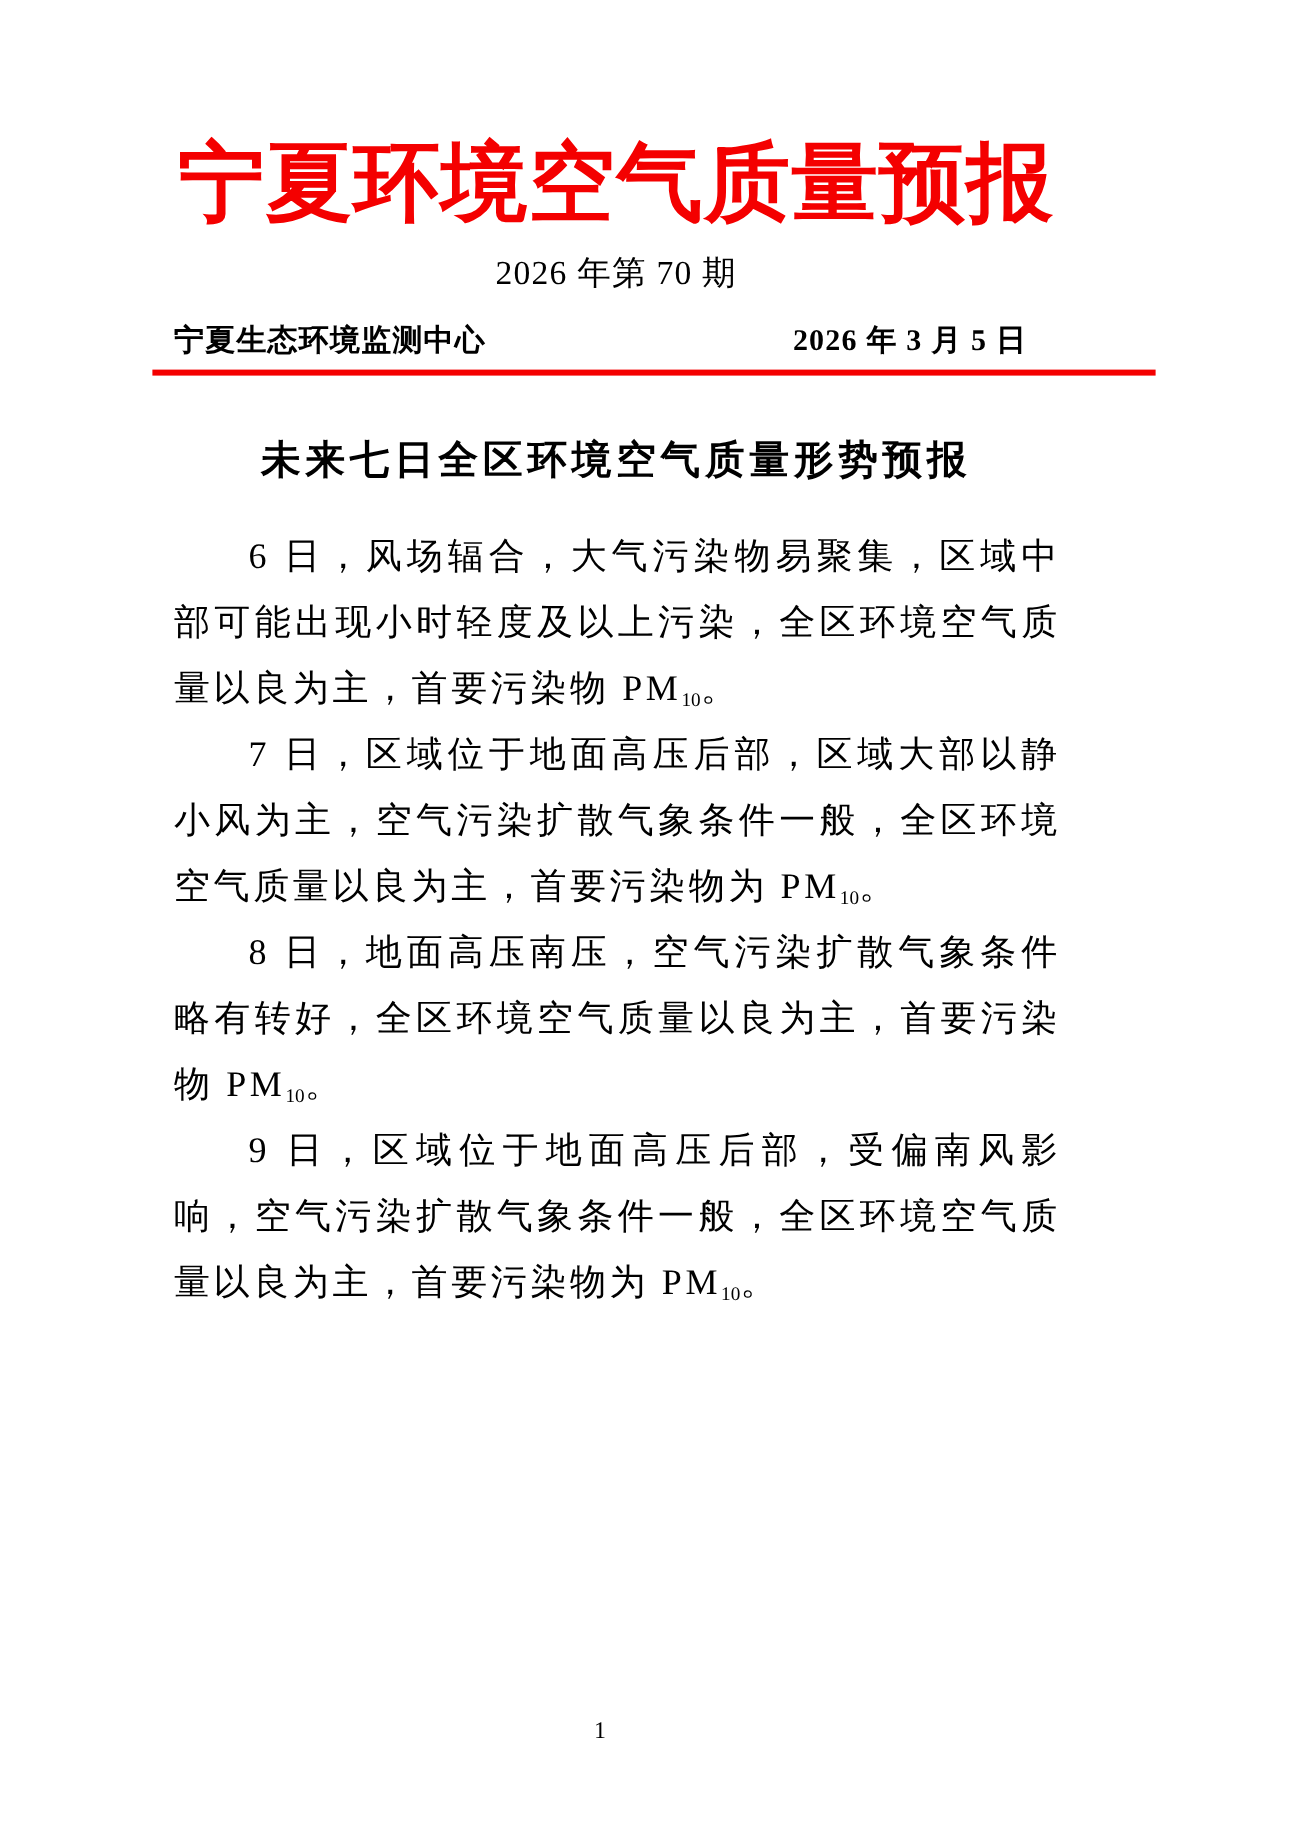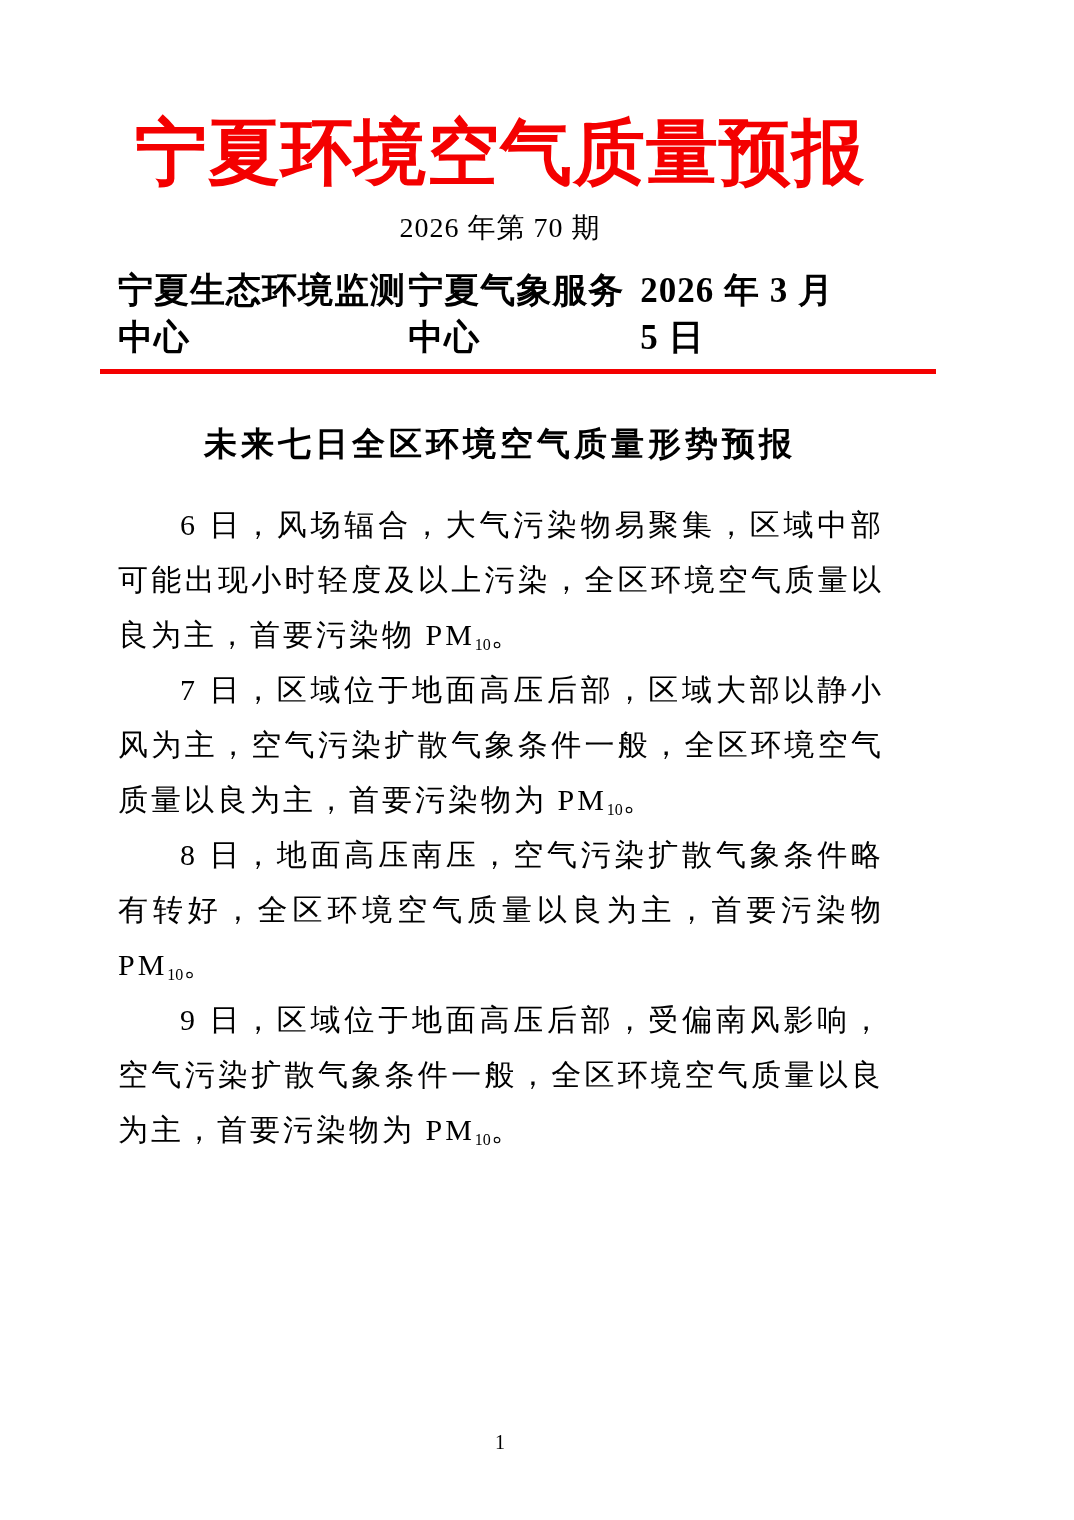--- a/index.html
+++ b/index.html
@@ -10,20 +10,21 @@
   * { margin: 0; padding: 0; box-sizing: border-box; }
   html, body { background: #ffffff; }
   .page {
     position: relative;
     width: 1000px;
     height: 1520px;
     background: var(--page-bg);
     font-family: "Liberation Serif", "DejaVu Serif", serif;
     color: var(--text-black);
     overflow: hidden;
+    padding-left: 27px;
   }
   .doc-title {
     margin-top: 112px;
     text-align: center;
     font-size: 72px;
     font-weight: bold;
     letter-spacing: 1px;
     color: var(--accent-red);
     line-height: 1.15;
     font-family: "Liberation Serif", "DejaVu Serif", serif;
@@ -33,21 +34,21 @@
     text-align: center;
     font-size: 28px;
     font-weight: normal;
     letter-spacing: 1px;
   }
   .header-row {
     margin: 20px 144px 0 118px;
     display: flex;
     justify-content: space-between;
     align-items: baseline;
-    font-size: 35px;
+    font-size: 25px;
     font-weight: bold;
     letter-spacing: 1px;
   }
   .red-rule {
     margin-left: 100px;
     margin-top: 8px;
     width: 836px;
     height: 5px;
     background: var(--accent-red);
   }
@@ -90,21 +91,20 @@
 <body>
 
 <div class="page">
 
   <div class="doc-title">宁夏环境空气质量预报</div>
 
   <div class="issue-line">2026 年第 70 期</div>
 
   <div class="header-row">
     <span>宁夏生态环境监测中心</span>
-    <span>宁夏气象服务中心</span>
     <span>2026 年 3 月 5 日</span>
   </div>
 
   <div class="red-rule"></div>
 
   <div class="section-title">未来七日全区环境空气质量形势预报</div>
 
   <div class="forecast-body">
       <p>6 日，风场辐合，大气污染物易聚集，区域中部可能出现小时轻度及以上污染，全区环境空气质量以良为主，首要污染物 PM<sub>10</sub>。</p>
       <p>7 日，区域位于地面高压后部，区域大部以静小风为主，空气污染扩散气象条件一般，全区环境空气质量以良为主，首要污染物为 PM<sub>10</sub>。</p>

